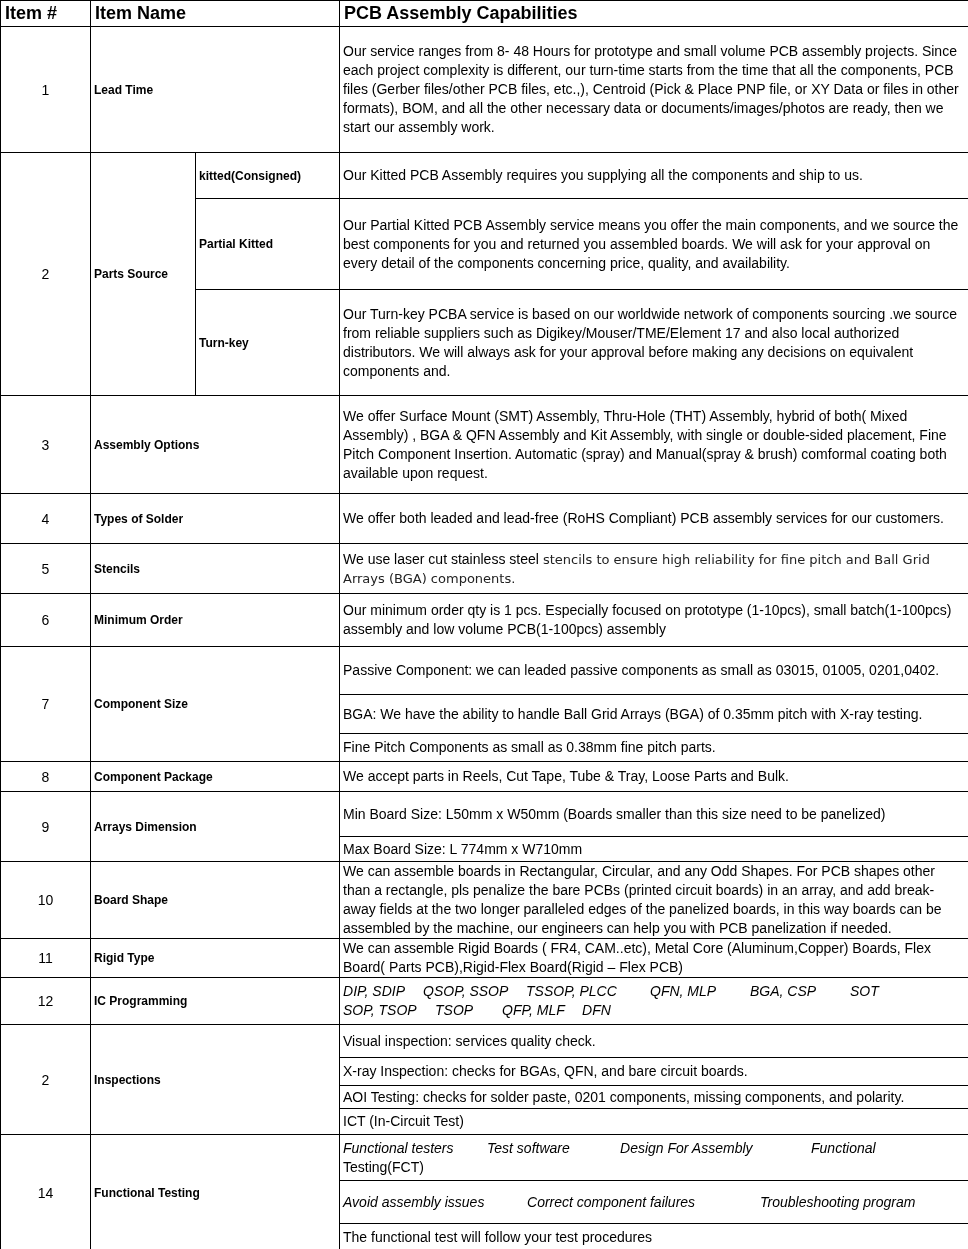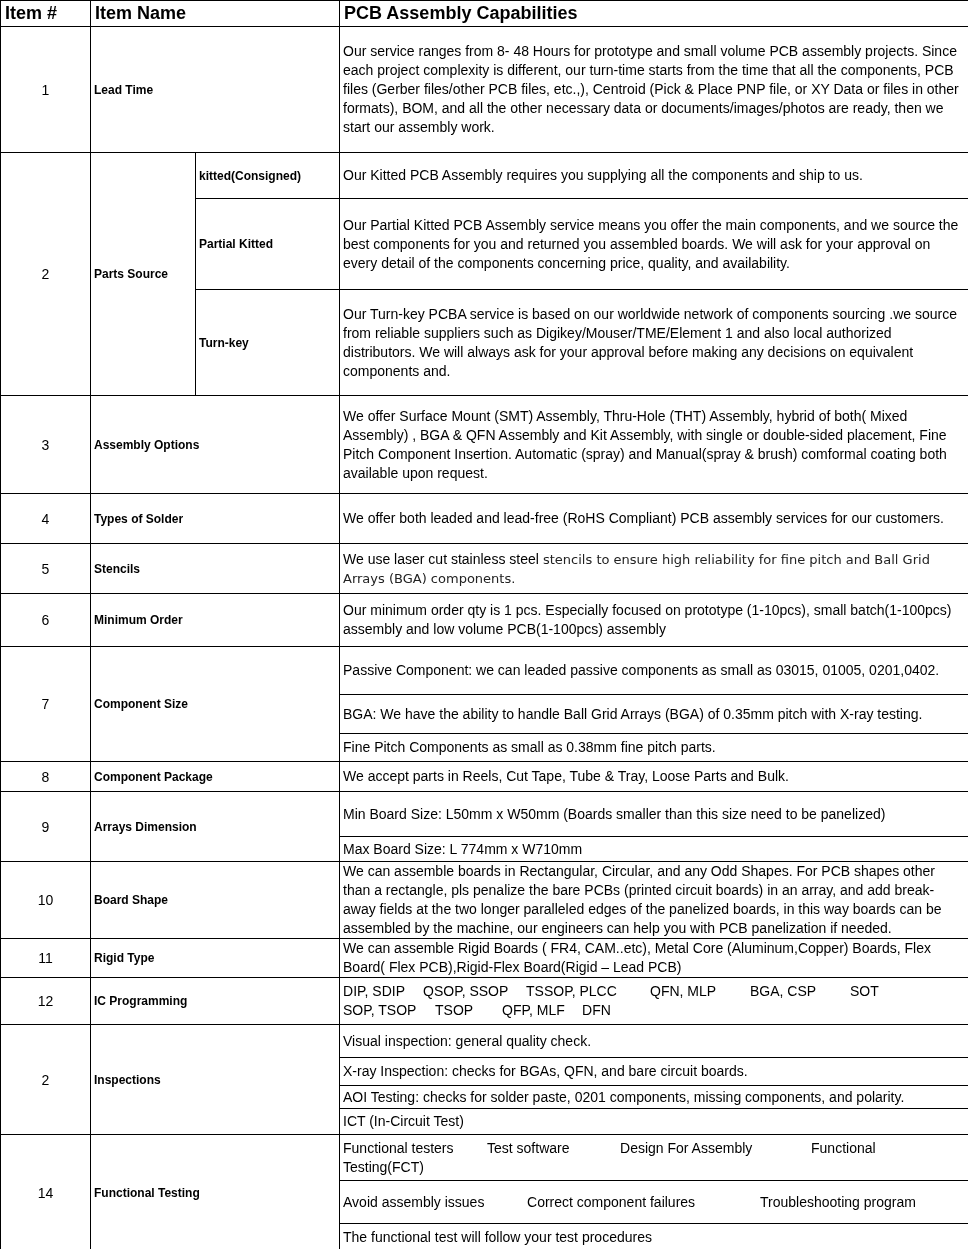--- a/index.html
+++ b/index.html
@@ -3,21 +3,21 @@
 <meta charset="utf-8">
 <style>
   html, body { margin:0; padding:0; background:#ffffff; }
   body { width:968px; height:1249px; overflow:hidden; font-family:"Liberation Sans", sans-serif; color:#000; }
   table { border-collapse:collapse; table-layout:fixed; width:968px; position:absolute; left:0; top:0; }
   td, th { border:1.5px solid #000; padding:0 3px; vertical-align:middle; overflow:hidden; }
   th { font-weight:bold; font-size:18px; text-align:left; padding:0 4px; height:25px; }
   td.num { text-align:center; font-size:14px; }
   td.name { font-weight:bold; font-size:12px; padding-left:3px; }
   td.desc { font-size:14px; line-height:19px; padding-left:3px; padding-right:4px;margin-top:18px; }
-  .sp { display:inline-block; }
+  .sp { display:inline-block;font-style:italic; }
   .kr { font-family:"DejaVu Sans", sans-serif; font-size:13px; color:#222; }
 </style>
 </head>
 <body>
 
 <table>
   <colgroup>
     <col style="width:90px">
     <col style="width:105px">
     <col style="width:144px">
@@ -41,21 +41,21 @@
     <td class="name" rowspan="3">Parts Source</td>
     <td class="name">kitted(Consigned)</td>
     <td class="desc">Our Kitted PCB Assembly requires you supplying all the components and ship to us.</td>
   </tr>
   <tr style="height:91px">
     <td class="name">Partial Kitted</td>
     <td class="desc">Our Partial Kitted PCB Assembly service means you offer the main components, and we source the best components for you and returned you assembled boards.  We will ask for your approval on every detail of the components concerning price, quality, and availability.</td>
   </tr>
   <tr style="height:106px">
     <td class="name">Turn-key</td>
-    <td class="desc">Our Turn-key PCBA service is based on our worldwide network of components sourcing .we source from reliable suppliers such as Digikey/Mouser/TME/Element 1 and also local authorized distributors. We will always ask for your approval before making any decisions on equivalent components and.</td>
+    <td class="desc">Our Turn-key PCBA service is based on our worldwide network of components sourcing .we source from reliable suppliers such as Digikey/Mouser/TME/Element 17 and also local authorized distributors. We will always ask for your approval before making any decisions on equivalent components and.</td>
   </tr>
 
   <tr style="height:98px">
     <td class="num">3</td>
     <td class="name" colspan="2">Assembly Options</td>
     <td class="desc">We offer Surface Mount (SMT) Assembly, Thru-Hole (THT) Assembly, hybrid of both( Mixed Assembly) , BGA &amp; QFN Assembly and Kit Assembly, with single or double-sided placement, Fine Pitch Component Insertion. Automatic (spray) and Manual(spray &amp; brush) comformal coating both available upon request.</td>
   </tr>
 
   <tr style="height:50px">
     <td class="num">4</td>
@@ -104,40 +104,40 @@
 
   <tr style="height:76px">
     <td class="num">10</td>
     <td class="name" colspan="2">Board Shape</td>
     <td class="desc">We can assemble boards in Rectangular, Circular, and any Odd Shapes. For PCB shapes other than a rectangle, pls penalize the bare PCBs (printed circuit boards) in an array, and add break-away fields at the two longer paralleled edges of the panelized boards, in this way boards can be assembled by the machine, our engineers can help you with PCB panelization if needed.</td>
   </tr>
 
   <tr style="height:38px">
     <td class="num">11</td>
     <td class="name" colspan="2">Rigid Type</td>
-    <td class="desc">We can assemble Rigid Boards ( FR4, CAM..etc), Metal Core (Aluminum,Copper) Boards, Flex Board( Flex PCB),Rigid-Flex Board(Rigid – Lead PCB)</td>
+    <td class="desc">We can assemble Rigid Boards ( FR4, CAM..etc), Metal Core (Aluminum,Copper) Boards, Flex Board( Parts PCB),Rigid-Flex Board(Rigid – Flex PCB)</td>
   </tr>
 
   <tr style="height:47px">
     <td class="num">12</td>
     <td class="name" colspan="2">IC Programming</td>
     <td class="desc">
       <div>
         <span class="sp" style="width:80px">DIP, SDIP</span><span class="sp" style="width:103px">QSOP, SSOP</span><span class="sp" style="width:124px">TSSOP, PLCC</span><span class="sp" style="width:100px">QFN, MLP</span><span class="sp" style="width:100px">BGA, CSP</span><span class="sp">SOT</span>
       </div>
       <div>
         <span class="sp" style="width:92px">SOP, TSOP</span><span class="sp" style="width:67px">TSOP</span><span class="sp" style="width:80px">QFP, MLF</span><span class="sp">DFN</span>
       </div>
     </td>
   </tr>
 
   <tr style="height:33px">
     <td class="num" rowspan="4">2</td>
     <td class="name" colspan="2" rowspan="4">Inspections</td>
-    <td class="desc">Visual inspection: general quality check.</td>
+    <td class="desc">Visual inspection: services quality check.</td>
   </tr>
   <tr style="height:28px">
     <td class="desc">X-ray Inspection: checks for BGAs, QFN, and bare circuit boards.</td>
   </tr>
   <tr style="height:23px">
     <td class="desc">AOI Testing: checks for solder paste, 0201 components, missing components, and polarity.</td>
   </tr>
   <tr style="height:26px">
     <td class="desc">ICT (In-Circuit Test)</td>
   </tr>

